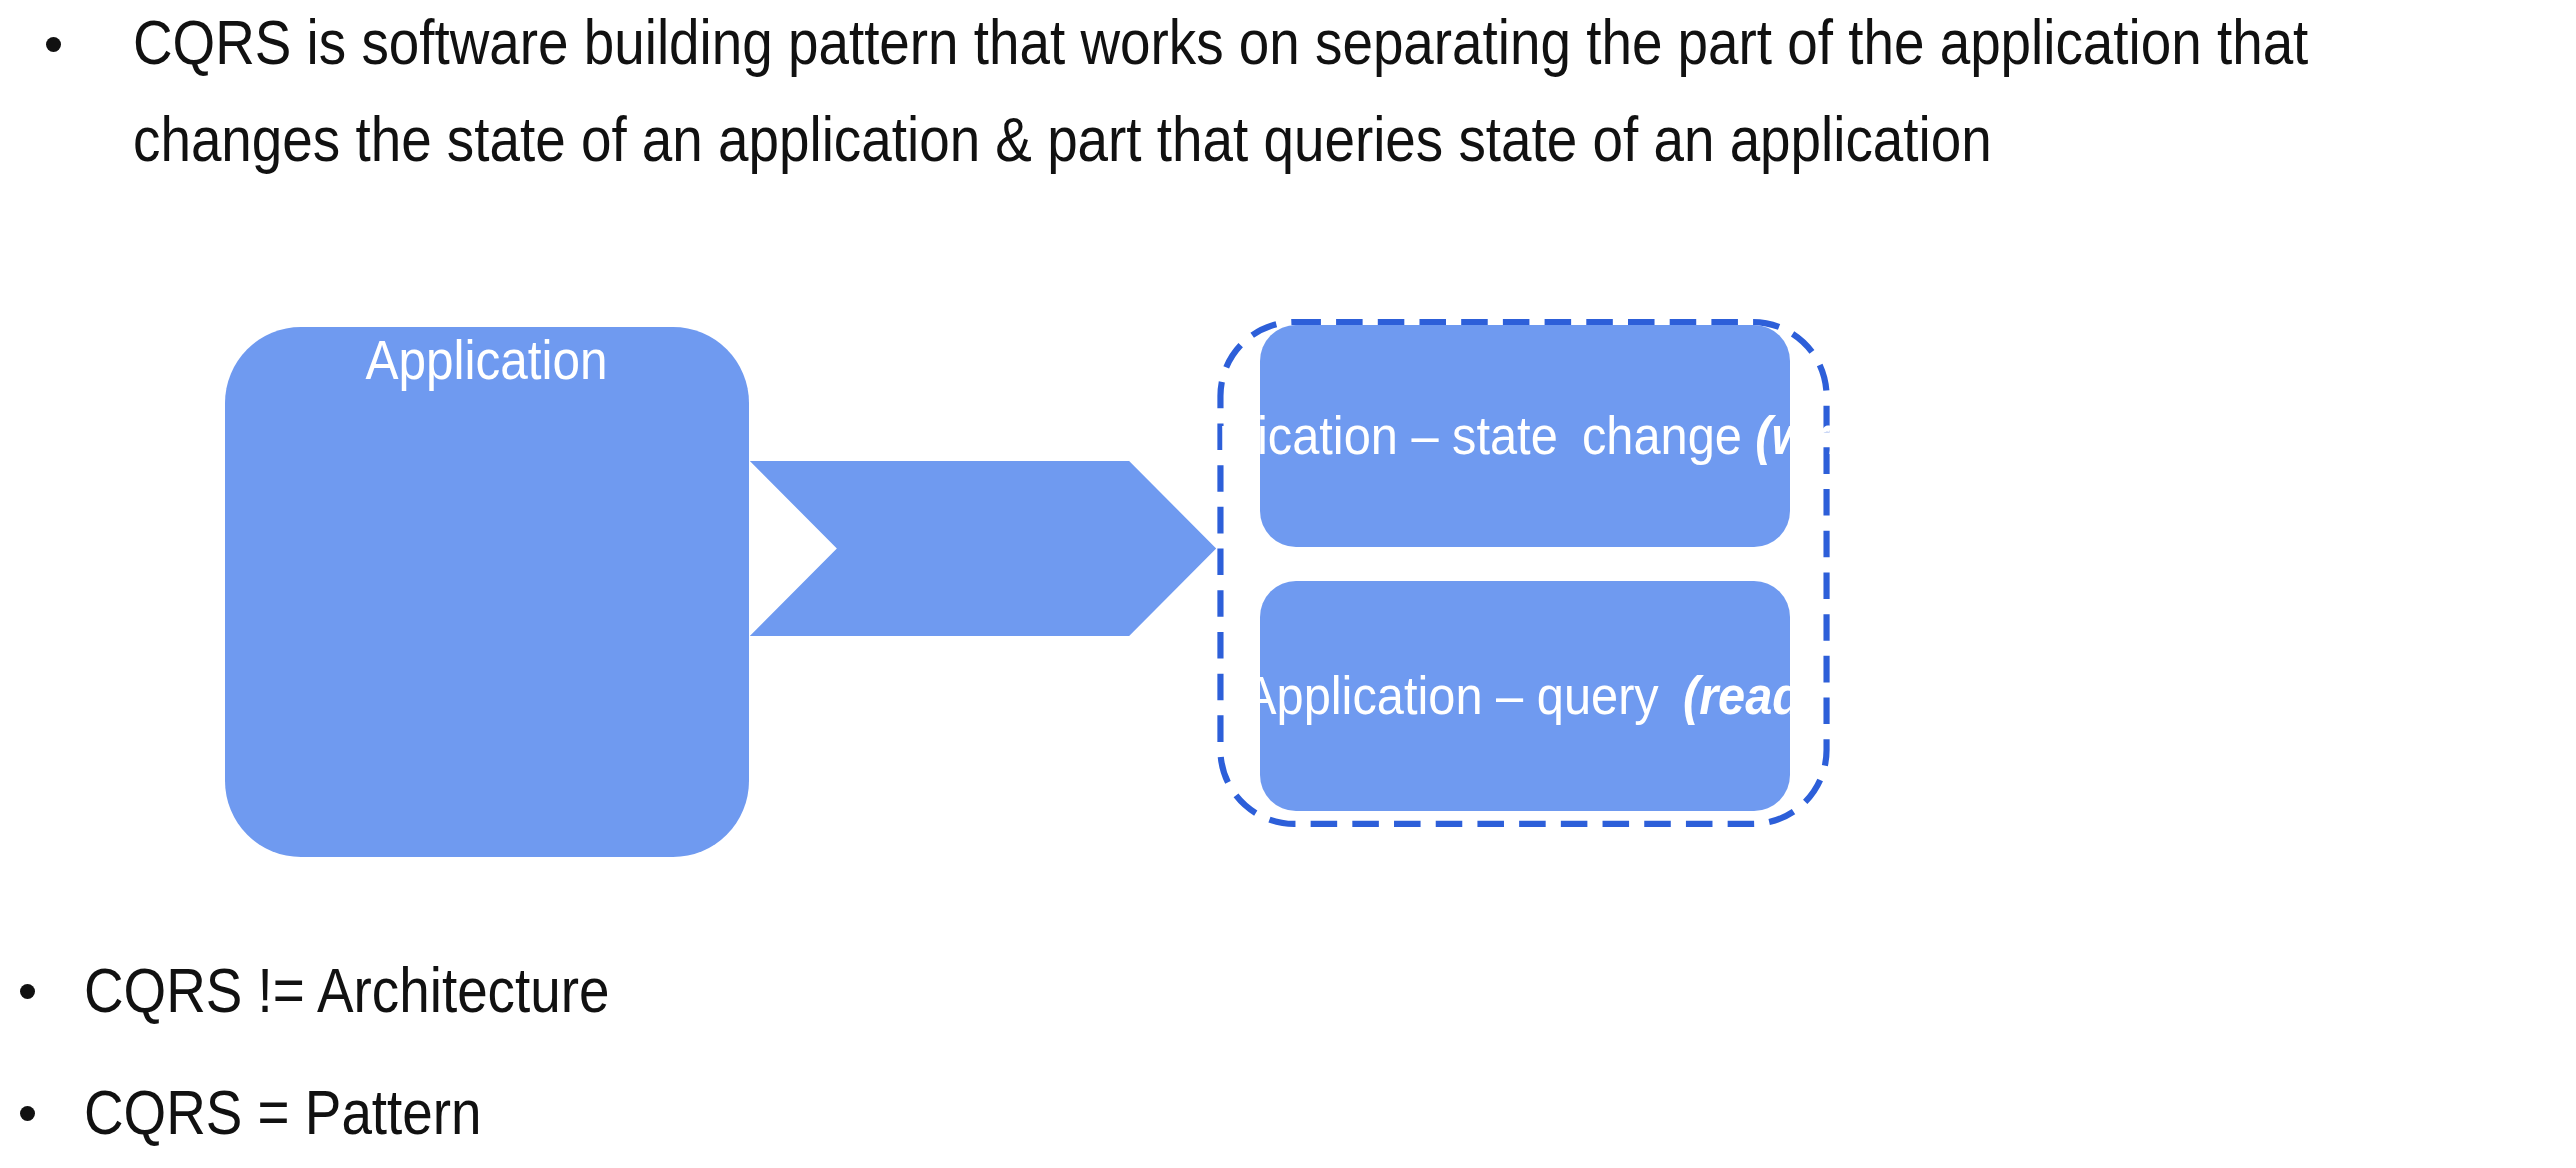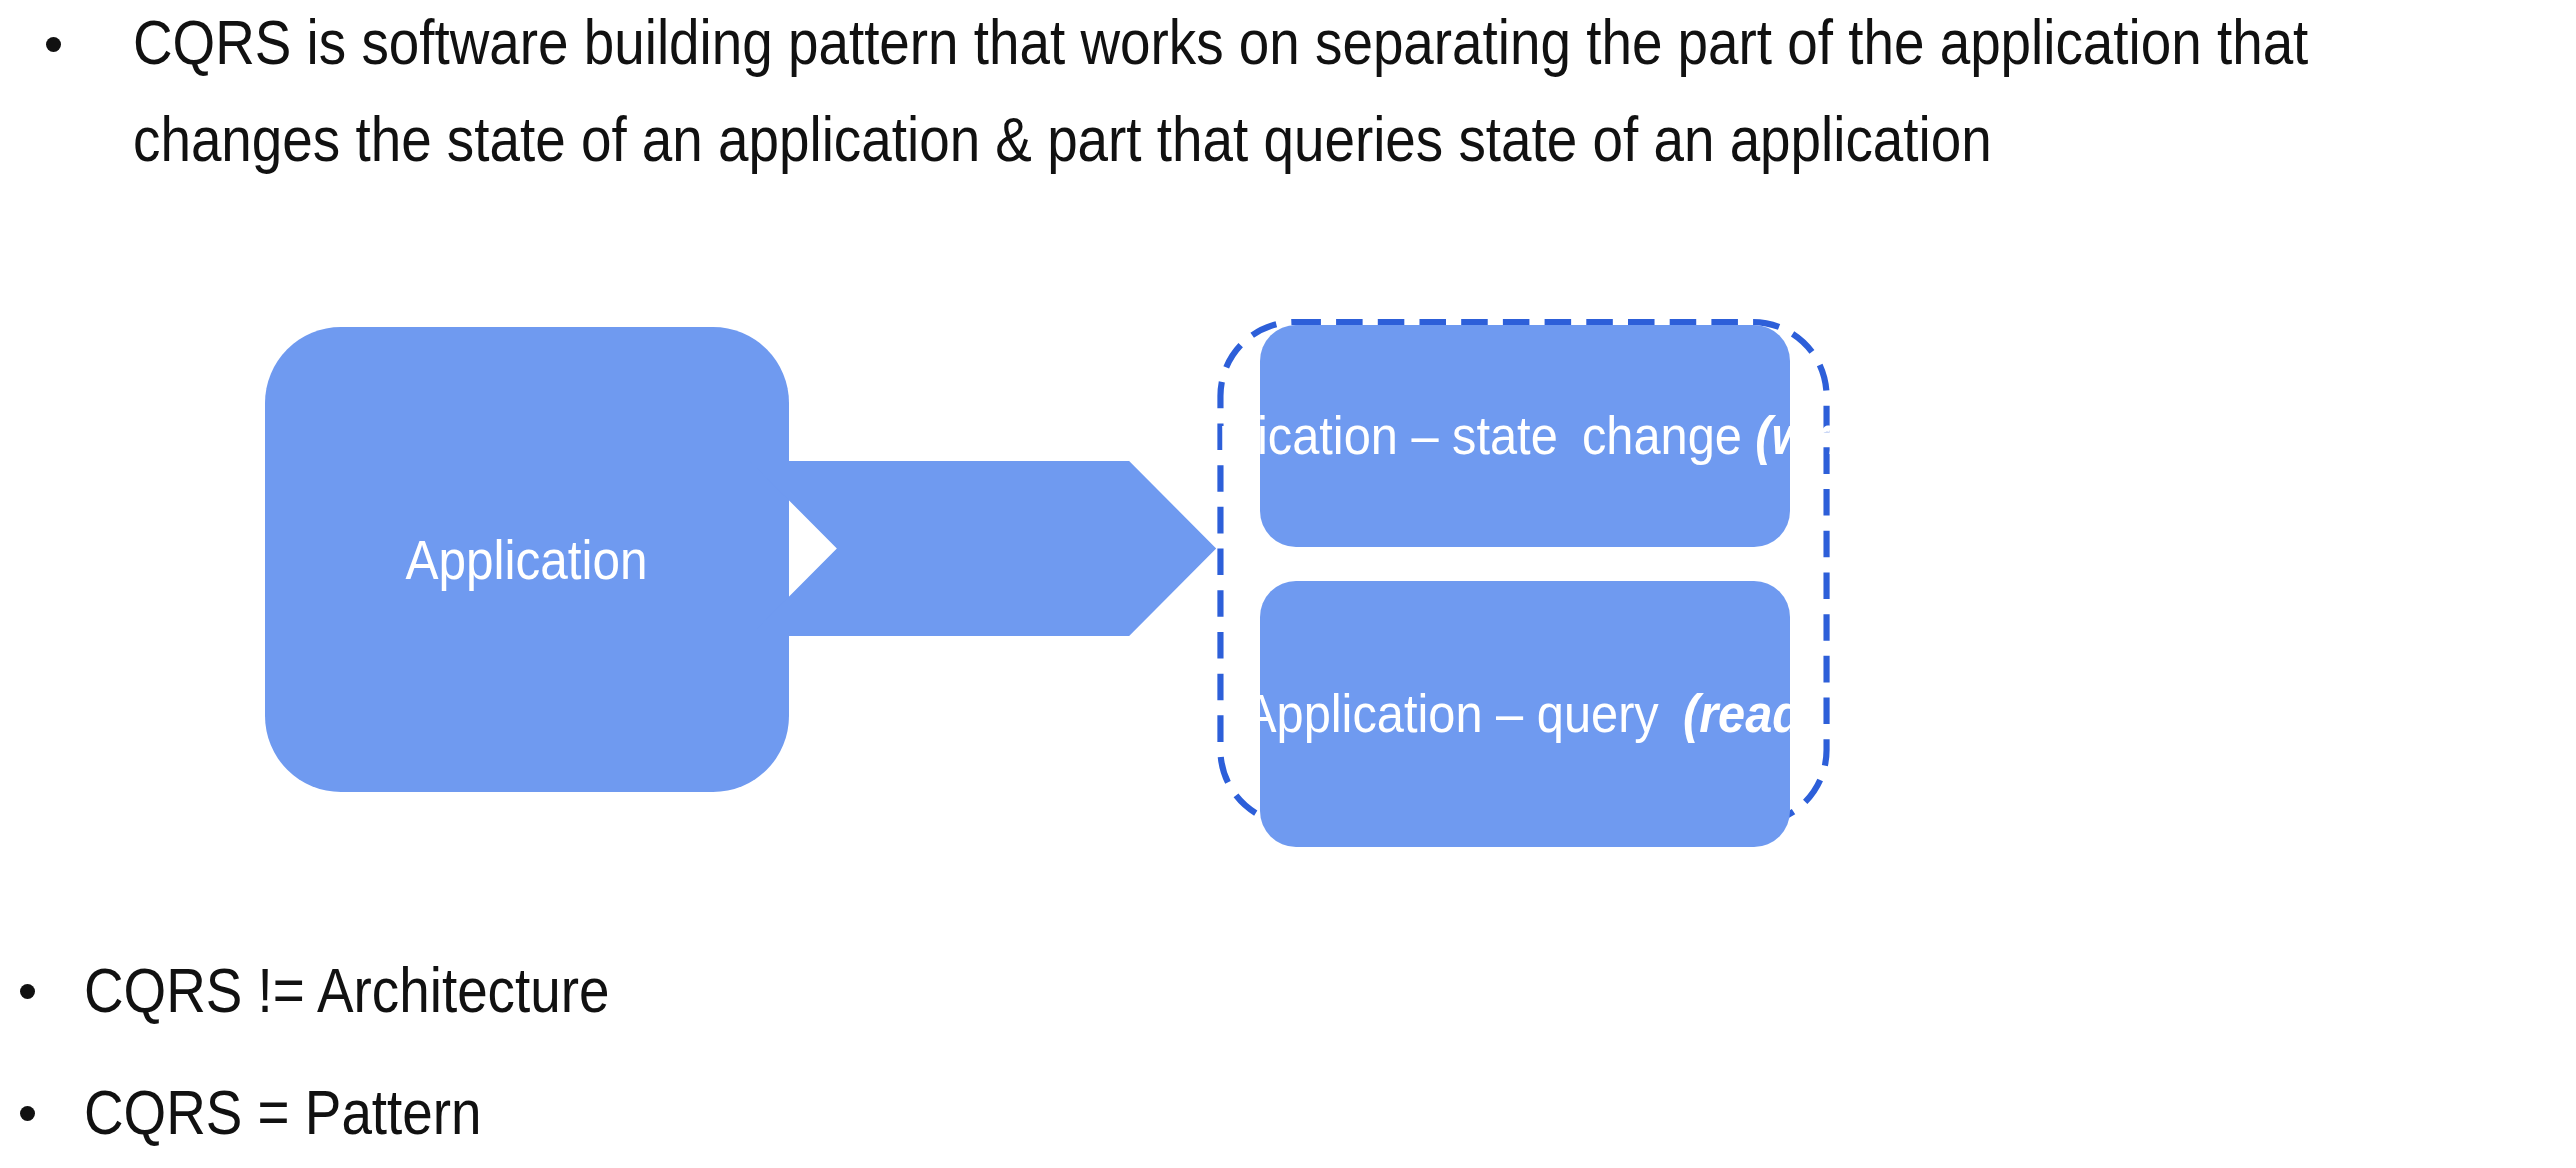--- a/index.html
+++ b/index.html
@@ -43,24 +43,24 @@
     transform: scaleX(0.87);
     transform-origin: 0 0;
   }
   .b1 { top: 948px; }
   .b2 { top: 1070px; }
 
   
   .app-rect {
     position: absolute;
     left: 225px; top: 327px;
-    width: 524px; height: 465px;
+    width: 524px; height: 530px;
     background: #6F9AF0;
     border-radius: 76px;
-    display: flex; align-items: center; justify-content: center; margin-left: 40px;
+    display: flex; justify-content: center;
   }
   .shape-label {
     color: #ffffff;
     font-size: 55px;
     line-height: 66px;
     white-space: nowrap;
     transform: scaleX(0.9);
     transform-origin: 50% 50%;
   }
   .chevron-svg {
@@ -80,21 +80,21 @@
     background: #6F9AF0;
     border-radius: 36px;
     display: flex; flex-direction: row;
     align-items: center; justify-content: center;
     color: #ffffff;
     font-size: 53px;
     line-height: 72px;
     text-align: center;
   }
   .write-box { top: 325px; height: 222px; }
-  .query-box { top: 581px; height: 266px; }
+  .query-box { top: 581px; height: 230px; }
   .sub-box span {
     display: block;
     white-space: nowrap;
     transform: scaleX(0.92);
     transform-origin: 50% 50%;
   }
   .em { font-weight: 700; font-style: italic; }
 </style>
 </head>
 <body>

